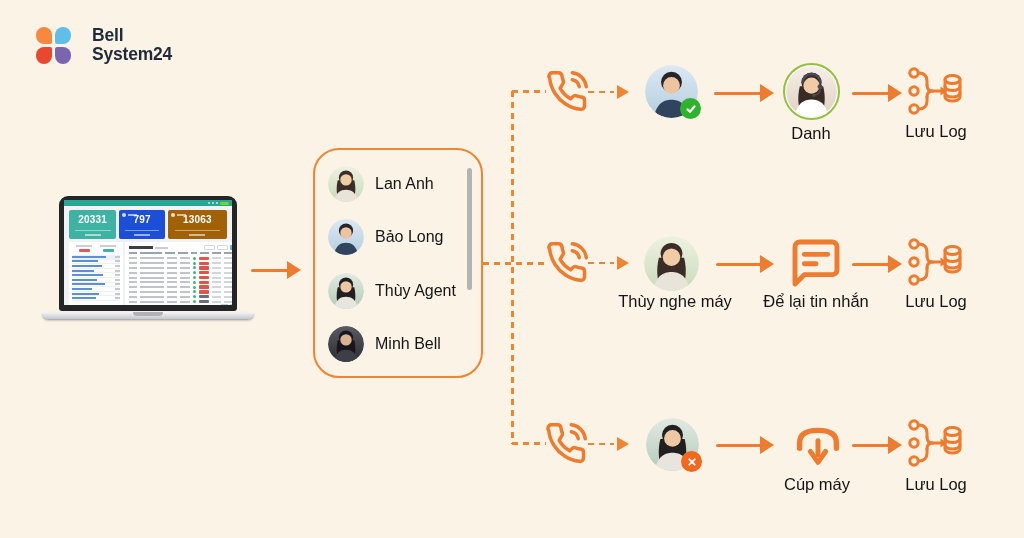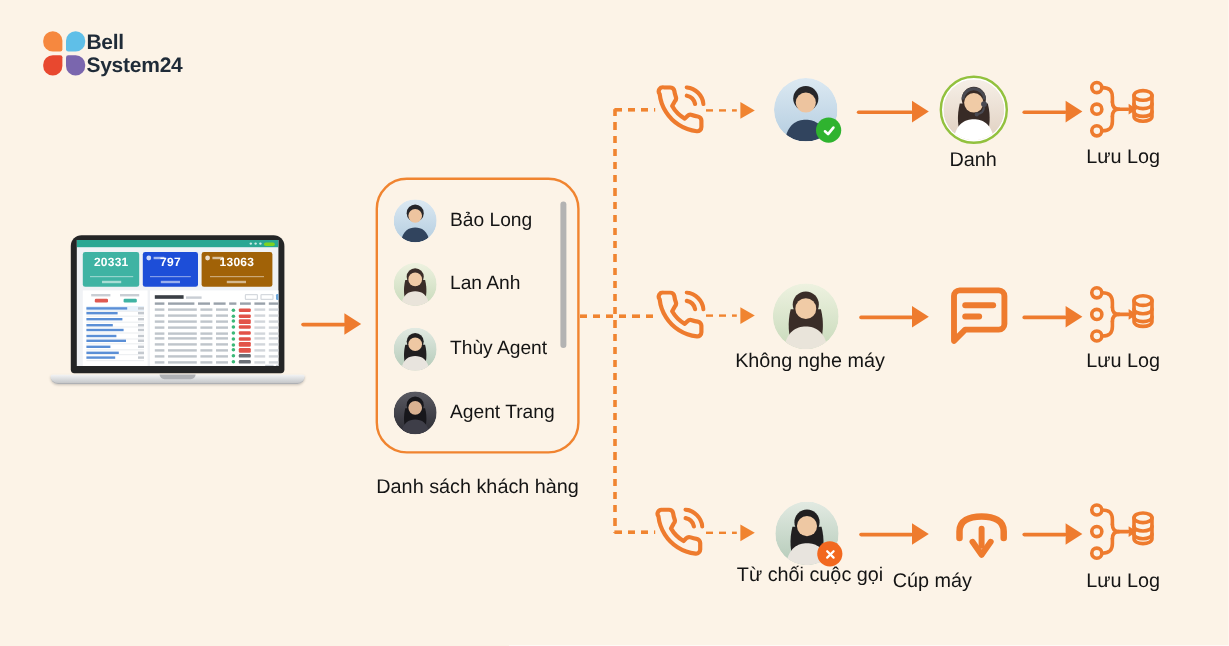--- a/index.html
+++ b/index.html
@@ -7,21 +7,21 @@
     --accent:#EE7B2E;
     --dash:#F08430;
     --ink:#141414;
   }
   *{margin:0;padding:0;box-sizing:border-box}
   html,body{background:#fff}
   body{font-family:"Liberation Sans","DejaVu Sans",sans-serif;}
   .canvas{position:relative;width:1024px;height:538px;background:var(--bg);overflow:hidden}
 
   
-  .logo{position:absolute;left:36px;top:26px;display:flex;gap:0;align-items:center}
+  .logo{position:absolute;left:36px;top:26px;display:flex;gap:20px;align-items:flex-end}
   .logo-mark{width:36px;height:38px;display:grid;grid-template-columns:16px 16px;grid-template-rows:17px 17px;gap:3px}
   .logo-mark i{display:block}
   .lm-tl{background:#F6883F;border-radius:9px 9px 2px 9px}
   .lm-tr{background:#5FBFE8;border-radius:8px 8px 8px 2px}
   .lm-bl{background:#E8482F;border-radius:9px 2px 9px 9px}
   .lm-br{background:#7A66AE;border-radius:2px 8px 8px 8px}
   .logo-text{font-size:17.5px;font-weight:700;color:#1F2B38;line-height:1.1;letter-spacing:-.2px}
 
   
   .laptop{position:absolute;left:42px;top:196px;width:212px;height:128px}
@@ -332,57 +332,57 @@
 
   <div class="sarrow" style="left:251px;top:261px;width:50px">
       <i></i>
       <b></b>
     </div>
 
   <div class="customer-panel">
     <div class="cust-row">
       <span class="person"><svg viewBox="0 0 48 48" width="100%" height="100%">
             <defs>
-              <linearGradient id="g0" x1="0" y1="0" x2="0" y2="1">
-                <stop offset="0" stop-color="#dce9f2"></stop>
-                <stop offset="1" stop-color="#b4cde0"></stop>
-              </linearGradient>
-              <clipPath id="c0">
-                <circle cx="24" cy="24" r="24"></circle>
-              </clipPath>
-            </defs>
-            <g clip-path="url(#c0)">
-              <rect width="48" height="48" fill="url(#g0)"></rect>
-              <circle cx="24" cy="15.5" r="9.5" fill="#26262a"></circle>
-              <circle cx="24" cy="18.5" r="7.6" fill="#edc49f"></circle>
-              <path d="M8 48 C10 35 17 31.5 24 31.5 C31 31.5 38 35 40 48 Z" fill="#31445e"></path>
-            </g>
-          </svg></span>
-      <span class="cust-name">Bảo Long</span>
-    </div>
-    <div class="cust-row">
-      <span class="person"><svg viewBox="0 0 48 48" width="100%" height="100%">
-            <defs>
               <linearGradient id="g1" x1="0" y1="0" x2="0" y2="1">
                 <stop offset="0" stop-color="#eef2e0"></stop>
                 <stop offset="1" stop-color="#c8dabb"></stop>
               </linearGradient>
               <clipPath id="c1">
                 <circle cx="24" cy="24" r="24"></circle>
               </clipPath>
             </defs>
             <g clip-path="url(#c1)">
               <rect width="48" height="48" fill="url(#g1)"></rect>
               <path d="M13 19 C10.5 29 11.5 38 14 45 L34 45 C36.5 38 37.5 29 35 19 Z" fill="#3a2d28"></path>
               <circle cx="24" cy="15.5" r="9.5" fill="#3a2d28"></circle>
               <circle cx="24" cy="18.5" r="7.6" fill="#f0cba6"></circle>
               <path d="M8 48 C10 35 17 31.5 24 31.5 C31 31.5 38 35 40 48 Z" fill="#e9e4da"></path>
             </g>
           </svg></span>
       <span class="cust-name">Lan Anh</span>
+    </div>
+    <div class="cust-row">
+      <span class="person"><svg viewBox="0 0 48 48" width="100%" height="100%">
+            <defs>
+              <linearGradient id="g0" x1="0" y1="0" x2="0" y2="1">
+                <stop offset="0" stop-color="#dce9f2"></stop>
+                <stop offset="1" stop-color="#b4cde0"></stop>
+              </linearGradient>
+              <clipPath id="c0">
+                <circle cx="24" cy="24" r="24"></circle>
+              </clipPath>
+            </defs>
+            <g clip-path="url(#c0)">
+              <rect width="48" height="48" fill="url(#g0)"></rect>
+              <circle cx="24" cy="15.5" r="9.5" fill="#26262a"></circle>
+              <circle cx="24" cy="18.5" r="7.6" fill="#edc49f"></circle>
+              <path d="M8 48 C10 35 17 31.5 24 31.5 C31 31.5 38 35 40 48 Z" fill="#31445e"></path>
+            </g>
+          </svg></span>
+      <span class="cust-name">Bảo Long</span>
     </div>
     <div class="cust-row">
       <span class="person"><svg viewBox="0 0 48 48" width="100%" height="100%">
             <defs>
               <linearGradient id="g2" x1="0" y1="0" x2="0" y2="1">
                 <stop offset="0" stop-color="#e2eae2"></stop>
                 <stop offset="1" stop-color="#b4cab8"></stop>
               </linearGradient>
               <clipPath id="c2">
                 <circle cx="24" cy="24" r="24"></circle>
@@ -410,25 +410,24 @@
               </clipPath>
             </defs>
             <g clip-path="url(#c4)">
               <rect width="48" height="48" fill="url(#g4)"></rect>
               <path d="M13 19 C10.5 29 11.5 38 14 45 L34 45 C36.5 38 37.5 29 35 19 Z" fill="#17171b"></path>
               <circle cx="24" cy="15.5" r="9.5" fill="#17171b"></circle>
               <circle cx="24" cy="18.5" r="7.6" fill="#d9b292"></circle>
               <path d="M8 48 C10 35 17 31.5 24 31.5 C31 31.5 38 35 40 48 Z" fill="#3e3e48"></path>
             </g>
           </svg></span>
-      <span class="cust-name">Agent Trang</span>
+      <span class="cust-name">Minh Bell</span>
     </div>
     <span class="scrollbar"></span>
   </div>
-  <div class="caption">Danh sách khách hàng</div>
 
   <div class="dash-v" style="left:511px;top:91px;height:353px"></div>
   <div class="dash-h" style="left:512px;top:90px;width:34px"></div>
   <div class="dash-h" style="left:483px;top:262px;width:63px"></div>
   <div class="dash-h" style="left:512px;top:442px;width:34px"></div>
 
   <span class="fico" style="left:546px;top:71px">
     <svg width="42" height="42" viewBox="0 0 24 24" fill="none" stroke="#EE7B2E" stroke-width="2" stroke-linecap="round" stroke-linejoin="round">
         <path d="M15.05 5A5 5 0 0 1 19 8.95"></path>
         <path d="M15.05 1A9 9 0 0 1 23 8.94"></path>
@@ -537,32 +536,33 @@
           </defs>
           <g clip-path="url(#c7)">
             <rect width="48" height="48" fill="url(#g7)"></rect>
             <path d="M13 19 C10.5 29 11.5 38 14 45 L34 45 C36.5 38 37.5 29 35 19 Z" fill="#3a2d28"></path>
             <circle cx="24" cy="15.5" r="9.5" fill="#3a2d28"></circle>
             <circle cx="24" cy="18.5" r="7.6" fill="#f0cba6"></circle>
             <path d="M8 48 C10 35 17 31.5 24 31.5 C31 31.5 38 35 40 48 Z" fill="#e9e4da"></path>
           </g>
         </svg></span>
   </div>
-  <div class="lbl" style="left:582px;top:292px;width:186px">Không nghe máy</div>
+  <div class="lbl" style="left:582px;top:292px;width:186px">Thùy nghe máy</div>
   <div class="sarrow" style="left:716px;top:255px;width:58px">
       <i></i>
       <b></b>
     </div>
   <span class="fico" style="left:787px;top:235px">
     <svg width="58" height="56" viewBox="0 0 24 24" fill="none" stroke="#EE7B2E" stroke-width="2.1" stroke-linecap="round" stroke-linejoin="round">
         <path d="M21 15a2 2 0 0 1-2 2H7l-4 4V5a2 2 0 0 1 2-2h14a2 2 0 0 1 2 2z"></path>
         <line x1="7" y1="8.3" x2="17" y2="8.3"></line>
         <line x1="7" y1="12.3" x2="12" y2="12.3"></line>
       </svg>
   </span>
+  <div class="lbl" style="left:732px;top:292px;width:168px">Để lại tin nhắn</div>
   <div class="sarrow" style="left:852px;top:255px;width:50px">
       <i></i>
       <b></b>
     </div>
   <span class="fico log-icon" style="left:906px;top:234px"><svg width="56" height="56" viewBox="0 0 56 56" fill="none" stroke="#EE7B2E" stroke-width="3" stroke-linecap="round">
         <circle cx="8" cy="10" r="4.2"></circle>
         <circle cx="8" cy="28" r="4.2"></circle>
         <circle cx="8" cy="46" r="4.2"></circle>
         <path d="M12.6 10 C18.5 10 21 12.5 21 18 L21 22"></path>
         <path d="M12.6 46 C18.5 46 21 43.5 21 38 L21 34"></path>
@@ -607,33 +607,32 @@
             <path d="M8 48 C10 35 17 31.5 24 31.5 C31 31.5 38 35 40 48 Z" fill="#e8e4de"></path>
           </g>
         </svg></span>
     <span class="badge badge-cross">
       <svg width="12" height="12" viewBox="0 0 18 18">
           <line x1="5" y1="5" x2="13" y2="13" stroke="#fff" stroke-width="2.8" stroke-linecap="round"></line>
           <line x1="13" y1="5" x2="5" y2="13" stroke="#fff" stroke-width="2.8" stroke-linecap="round"></line>
         </svg>
     </span>
   </div>
-  <div class="lbl" style="left:582px;top:470px;width:186px">Từ chối cuộc gọi</div>
   <div class="sarrow" style="left:716px;top:436px;width:58px">
       <i></i>
       <b></b>
     </div>
   <span class="fico" style="left:792px;top:422px">
     <svg width="52" height="46" viewBox="0 0 48 42" fill="none" stroke="#EE7B2E" stroke-linecap="round" stroke-linejoin="round">
       <path d="M7 24 L7 19 C7 10.5 14.5 7.5 24 7.5 C33.5 7.5 41 10.5 41 19 L41 24" stroke-width="5"></path>
       <line x1="24" y1="17" x2="24" y2="30" stroke-width="4.6"></line>
       <polyline points="17,27 24,37 31,27" stroke-width="4.6"></polyline>
     </svg>
   </span>
-  <div class="lbl" style="left:726px;top:475px;width:102px">Cúp máy</div>
+  <div class="lbl" style="left:766px;top:475px;width:102px">Cúp máy</div>
   <div class="sarrow" style="left:852px;top:436px;width:50px">
       <i></i>
       <b></b>
     </div>
   <span class="fico log-icon" style="left:906px;top:415px"><svg width="56" height="56" viewBox="0 0 56 56" fill="none" stroke="#EE7B2E" stroke-width="3" stroke-linecap="round">
         <circle cx="8" cy="10" r="4.2"></circle>
         <circle cx="8" cy="28" r="4.2"></circle>
         <circle cx="8" cy="46" r="4.2"></circle>
         <path d="M12.6 10 C18.5 10 21 12.5 21 18 L21 22"></path>
         <path d="M12.6 46 C18.5 46 21 43.5 21 38 L21 34"></path>

